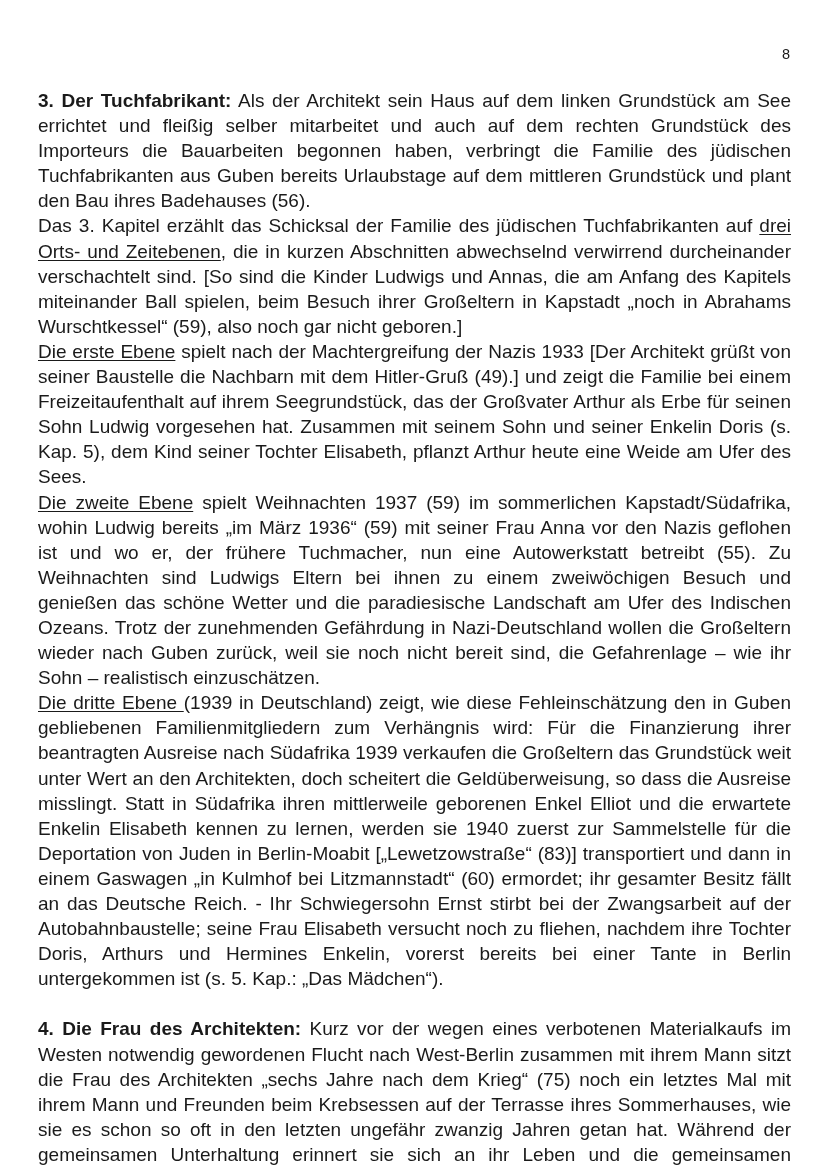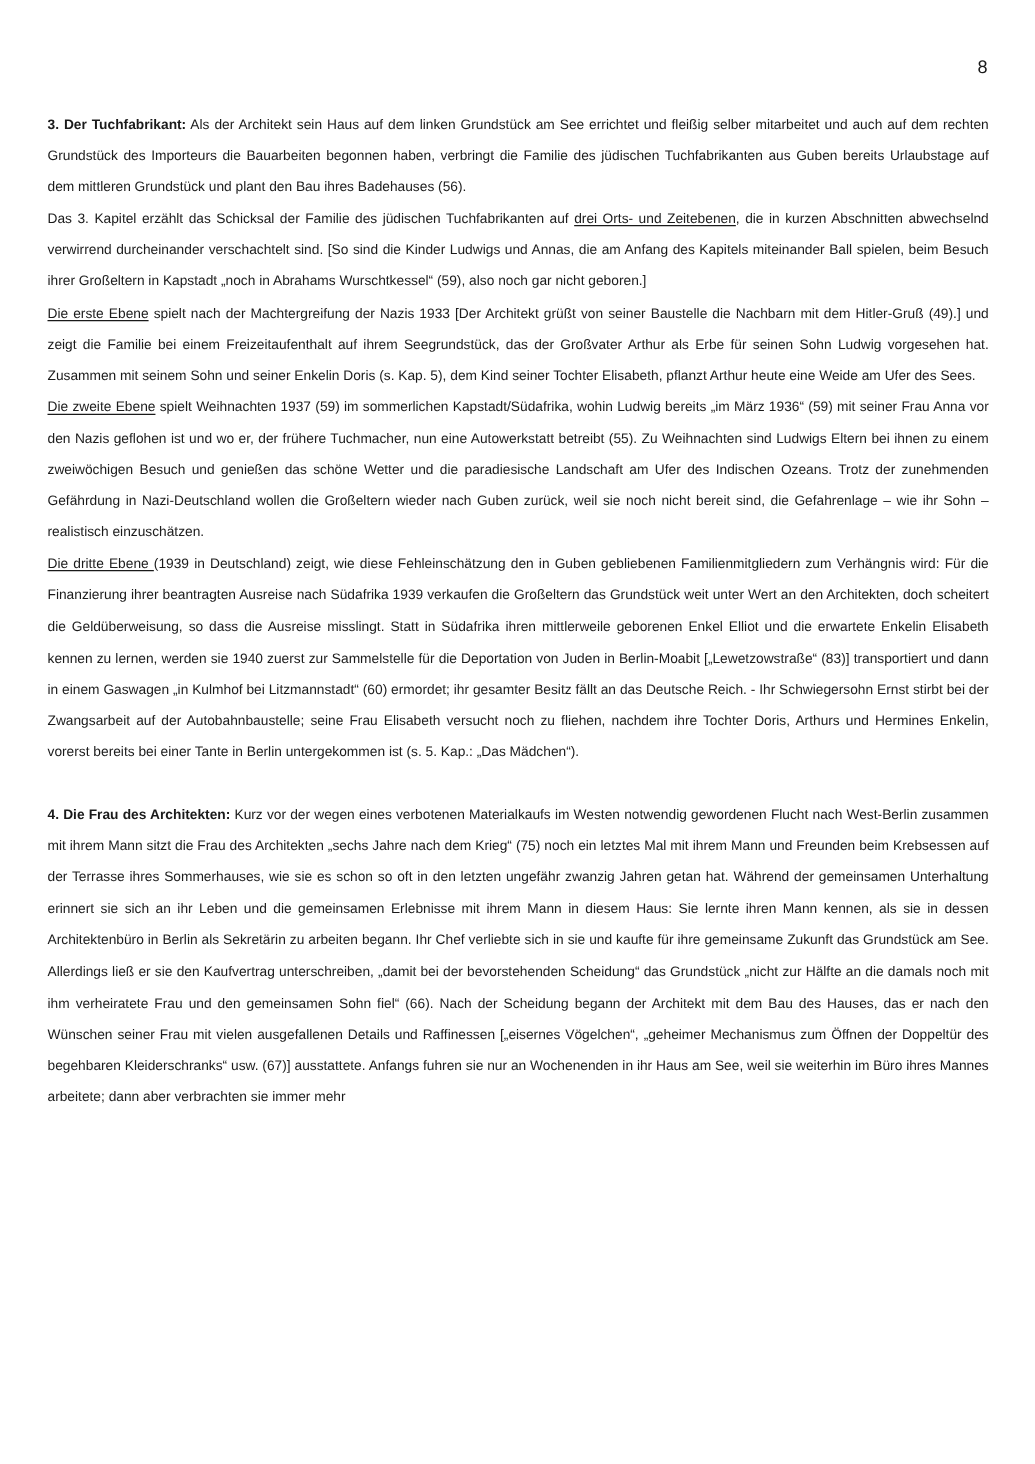--- a/index.html
+++ b/index.html
@@ -34,21 +34,21 @@
   }
   .content {
     position: absolute;
     top: 88px;
     left: 38px;
     width: 753px;
   }
   p.para {
     margin: 0;
     padding: 0;
-    font-size: 11px;
+    font-size: 19px;
     line-height: 25.1px;
     text-align: justify;
     text-justify: inter-word;
     color: #1a1a1a;
     hyphens: none;
     word-spacing: 0px;
   }
   p.gap-before {
     margin-top: 25.1px;
   }

